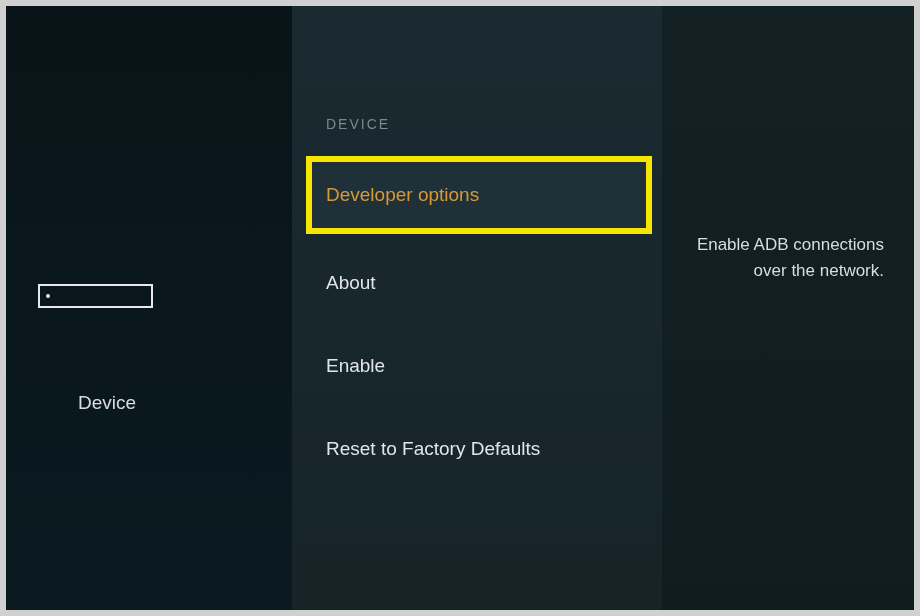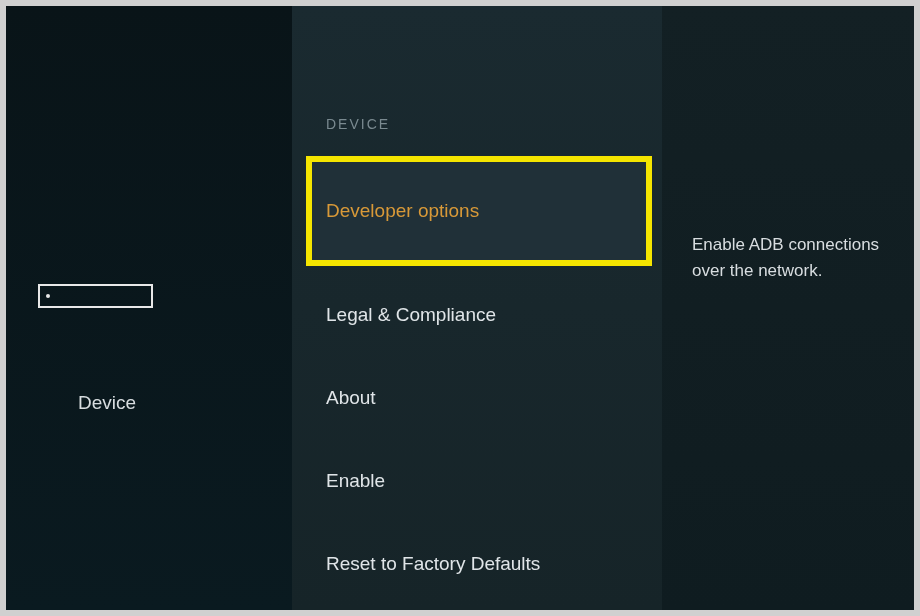--- a/index.html
+++ b/index.html
@@ -73,33 +73,34 @@
       font-size: 19px;
       font-weight: 400;
       padding: 18px 4px;
       margin-bottom: 25px;
       cursor: pointer;
     }
     .menu-item.highlighted {
       color: #d89938;
       background: #203038;
       border: 6px solid #f5e500;
-      padding: 38px 14px;
+      padding: 22px 14px;
       margin-left: -16px;
       margin-right: -10px;
       margin-top: -6px;
       margin-bottom: 20px;
     }
     .panel-right {
       flex: 1;
       height: 100%;
       background: linear-gradient(180deg, #132024 0%, #0f1c20 100%);
       padding-top: 226px;
       padding-left: 30px;
       padding-right: 30px;
+      text-align: right;
     }
     .description {
       color: #d8dde0;
       font-size: 17px;
       line-height: 1.5;
       font-weight: 400;
     }
   </style>
 </head>
 <body>
@@ -108,21 +109,20 @@
   <div class="panel-left">
     <div class="search-box">
       <div class="search-dot"></div>
     </div>
     <div class="sidebar-label">Device</div>
   </div>
 
   <div class="panel-middle">
     <div class="section-header">DEVICE</div>
     <div class="menu-item highlighted">Developer options</div>
-    <div class="menu-item">Legal &amp; Compliance</div>
     <div class="menu-item">About</div>
     <div class="menu-item">Enable</div>
     <div class="menu-item">Reset to Factory Defaults</div>
   </div>
 
   <div class="panel-right">
     <div class="description">Enable ADB connections over the network.</div>
   </div>
 </div>
 

